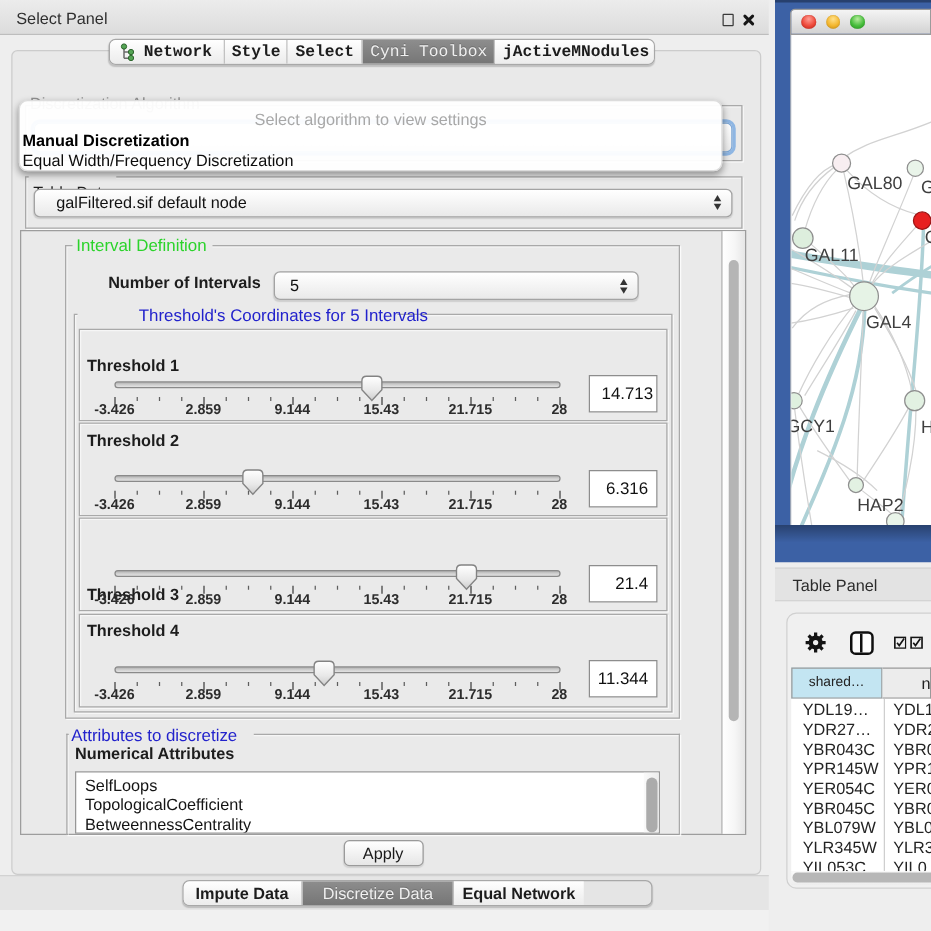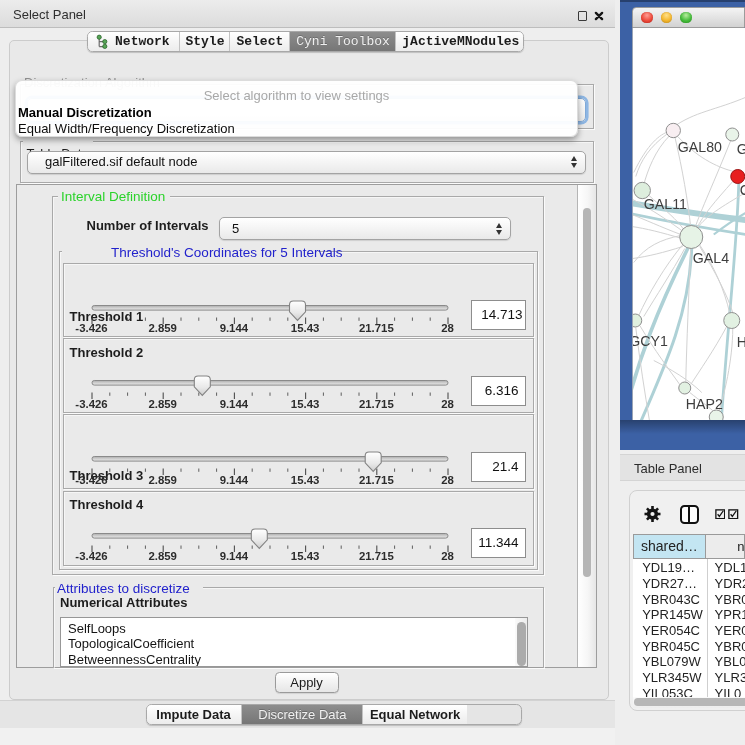--- a/index.html
+++ b/index.html
@@ -60,21 +60,21 @@
 <div class="abs lbl" style="left:61px;top:188.5px;font-size:13.5px;color:#2bd32b;">Interval Definition</div>
 <div class="abs lbl bold" style="left:86.5px;top:217.5px;font-size:13px;">Number of Intervals</div>
 <div class="combo" style="left:219px;top:217px;width:290px;height:21px;">
     <span style="position:absolute;left:12px;top:2.5px;">5</span>
     <span class="ar"></span>
   </div>
 <div class="abs etched" style="left:58.5px;top:251px;width:477px;height:317px;"></div>
 <div class="abs" style="left:62px;top:245px;width:256px;height:13px;background:#eaeaea;"></div>
 <div class="abs lbl" style="left:64px;top:244.5px;font-size:13.5px;color:#2222cc;margin-left:47px;">Threshold's Coordinates for 5 Intervals</div>
 <div class="abs etched" style="left:62.5px;top:262.5px;width:469.5px;height:72.7px;">
-    <div class="lbl bold" style="left:6px;top:21px;margin-top:24px;">Threshold 1</div>
+    <div class="lbl bold" style="left:6px;top:21px;">Threshold 1</div>
     <svg style="position:absolute;left:0;top:0" width="469" height="72" viewBox="0 0 469 72">
       <defs>
         <linearGradient id="gt" x1="0" y1="0" x2="0" y2="1">
           <stop offset="0" stop-color="#ababab"></stop>
           <stop offset="0.5" stop-color="#cfcfcf"></stop>
           <stop offset="1" stop-color="#e8e8e8"></stop>
         </linearGradient>
         <linearGradient id="gth" x1="0" y1="0" x2="0" y2="1">
           <stop offset="0" stop-color="#ffffff"></stop>
           <stop offset="0.6" stop-color="#e8e8e8"></stop>
@@ -350,21 +350,21 @@
 <div class="abs" style="left:679.5px;top:504.5px;width:19px;height:19px;border:2.7px solid #101010;border-radius:4.5px;background:#fdfdfd;box-sizing:border-box;"></div>
 <div class="abs" style="left:687.7px;top:506.5px;width:2.7px;height:15px;background:#101010;"></div>
 <svg class="abs" style="left:714.5px;top:508.5px" width="10.5" height="10.5" viewBox="0 0 12 12">
     <rect x="1" y="1" width="10" height="10" fill="none" stroke="#141414" stroke-width="1.5"></rect>
     <path d="M3 6 L5 8.5 L9.5 2" fill="none" stroke="#141414" stroke-width="1.5"></path>
   </svg>
 <svg class="abs" style="left:728.0px;top:508.5px" width="10.5" height="10.5" viewBox="0 0 12 12">
     <rect x="1" y="1" width="10" height="10" fill="none" stroke="#141414" stroke-width="1.5"></rect>
     <path d="M3 6 L5 8.5 L9.5 2" fill="none" stroke="#141414" stroke-width="1.5"></path>
   </svg>
-<div class="abs" style="left:632.5px;top:533.6px;width:73.7px;height:25.6px;background:#c3e5f2;border:1px solid #9a9a9a;box-sizing:border-box;display:flex;align-items:center;justify-content:center;font-size:14px;color:#222;">shared…</div>
+<div class="abs" style="left:632.5px;top:533.6px;width:73.7px;height:25.6px;background:#c3e5f2;border:1px solid #9a9a9a;box-sizing:border-box;display:flex;align-items:center;justify-content:center;font-size:11px;color:#222;">shared…</div>
 <div class="abs" style="left:706.2px;top:533.6px;width:39px;height:25.6px;background:#ececec;border:1px solid #9a9a9a;border-left:none;box-sizing:border-box;display:flex;align-items:center;font-size:13px;color:#222;padding-left:31px;">n</div>
 <div class="abs" style="left:632.5px;top:559.2px;width:112.5px;height:138px;background:#ffffff;overflow:hidden;font-size:13px;color:#232323;">
     <div style="position:absolute;left:74.2px;top:0;width:1px;height:100%;background:#cfcfcf;"></div>
     <div style="position:absolute;left:9.7px;top:1.2px;">YDL19…</div>
     <div style="position:absolute;left:82.1px;top:1.2px;">YDL1</div>
     <div style="position:absolute;left:9.7px;top:16.9px;">YDR27…</div>
     <div style="position:absolute;left:82.1px;top:16.9px;">YDR2</div>
     <div style="position:absolute;left:9.7px;top:32.5px;">YBR043C</div>
     <div style="position:absolute;left:82.1px;top:32.5px;">YBR0</div>
     <div style="position:absolute;left:9.7px;top:48.2px;">YPR145W</div>

